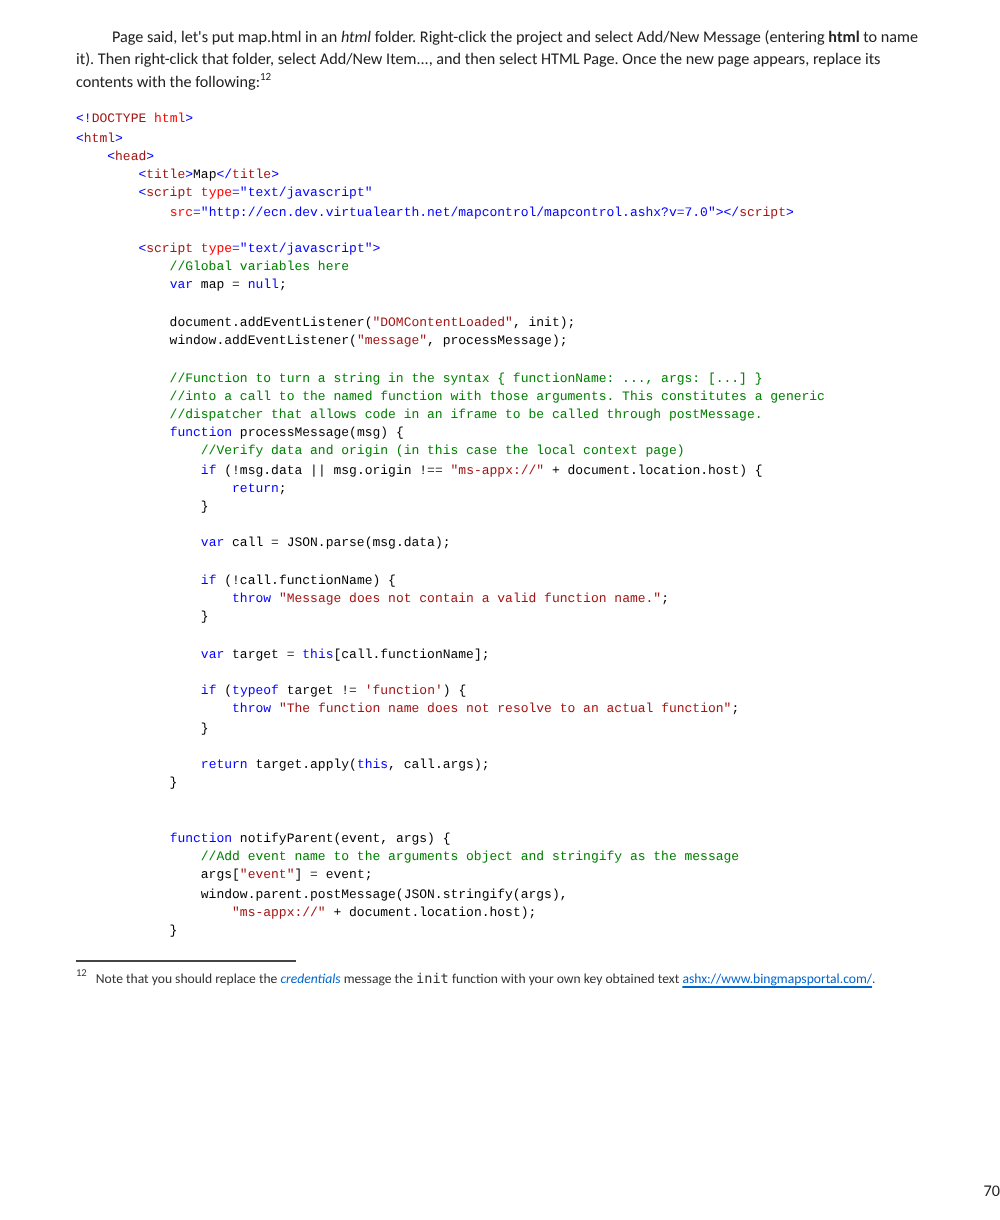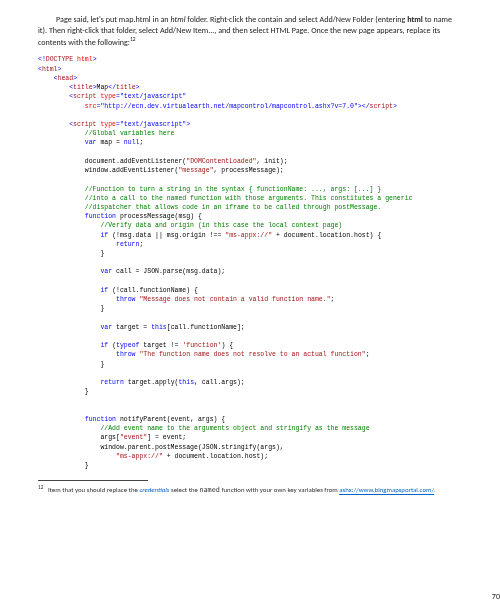--- a/index.html
+++ b/index.html
@@ -73,21 +73,21 @@
     font-size: 8.1px;
     color: #222222;
   }
 </style>
 </head>
 <body>
 
 <div class="page">
 
   <p class="intro">
-    <span>Page said, let's put map.html in an </span><span class="italic">html</span><span> folder. Right-click the contain and select Add/New Folder (entering </span><span class="bold">html</span><span> to name it). Then right-click that folder, select Add/New Item..., and then select HTML Page. Once the new page appears, replace its contents with the following:</span><span class="sup">12</span>
+    <span>Page said, let's put map.html in an </span><span class="italic">html</span><span> folder. Right-click the project and select Add/New Message (entering </span><span class="bold">html</span><span> to name it). Then right-click that folder, select Add/New Item..., and then select HTML Page. Once the new page appears, replace its contents with the following:</span><span class="sup">12</span>
   </p>
 
   <div class="code"><span class="blue">&lt;!</span><span class="maroon">DOCTYPE</span><span class="blue"> </span><span class="red">html</span><span class="blue">&gt;</span>
 <span class="blue">&lt;</span><span class="maroon">html</span><span class="blue">&gt;</span>
 <span class="blue">    &lt;</span><span class="maroon">head</span><span class="blue">&gt;</span>
 <span class="blue">        &lt;</span><span class="maroon">title</span><span class="blue">&gt;</span><span class="black">Map</span><span class="blue">&lt;/</span><span class="maroon">title</span><span class="blue">&gt;</span>
 <span class="blue">        &lt;</span><span class="maroon">script</span><span class="blue"> </span><span class="red">type</span><span class="blue">="text/javascript"</span>
 <span class="black">            </span><span class="red">src</span><span class="blue">="http://ecn.dev.virtualearth.net/mapcontrol/mapcontrol.ashx?v=7.0"</span><span class="blue">&gt;&lt;/</span><span class="maroon">script</span><span class="blue">&gt;</span>
 <span></span>
 <span class="blue">        &lt;</span><span class="maroon">script</span><span class="blue"> </span><span class="red">type</span><span class="blue">="text/javascript"</span><span class="blue">&gt;</span>
@@ -124,18 +124,18 @@
 <span></span>
 <span class="black">            </span><span class="blue">function</span><span class="black"> notifyParent(event, args) {</span>
 <span class="green">                //Add event name to the arguments object and stringify as the message</span>
 <span class="black">                args[</span><span class="maroon">"event"</span><span class="black">] = event;</span>
 <span class="black">                window.parent.postMessage(JSON.stringify(args),</span>
 <span class="black">                    </span><span class="maroon">"ms-appx://"</span><span class="black"> + document.location.host);</span>
 <span class="black">            }</span></div>
 
   <hr class="footnote-sep">
   <p class="footnote">
-    <span class="fnmark">12</span><span> Item that you should replace the </span><span class="cred">credentials</span><span> select the </span><span style="font-family:Consolas,monospace">named</span><span> function with your own key variables from </span><a>ashx://www.bingmapsportal.com/</a><span>.</span>
+    <span class="fnmark">12</span><span> Note that you should replace the </span><span class="cred">credentials</span><span> message the </span><span style="font-family:Consolas,monospace">init</span><span> function with your own key obtained text </span><a>ashx://www.bingmapsportal.com/</a><span>.</span>
   </p>
 
 </div>
 
 <div class="pagenum">70</div>
 
 </body></html>

